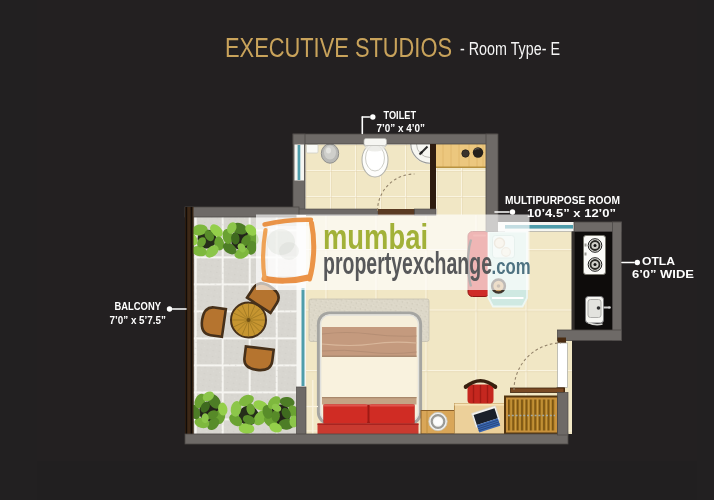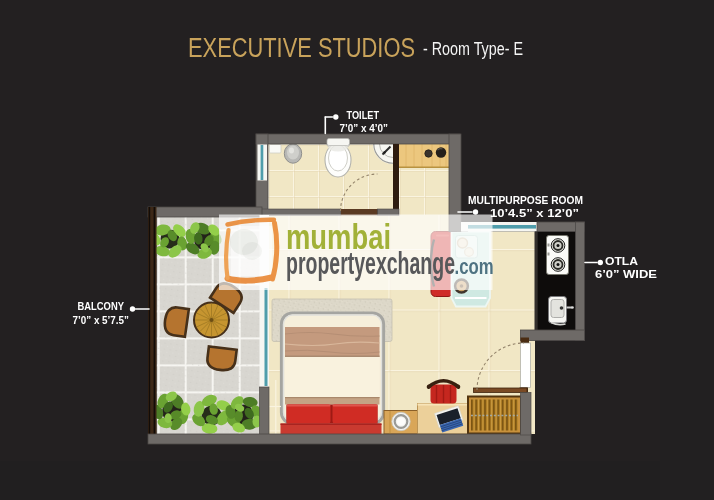--- a/index.html
+++ b/index.html
@@ -1,16 +1,16 @@
 <!DOCTYPE html>
 <html><head>
 <meta charset="utf-8">
 <style>
 html,body{margin:0;padding:0;background:#222021;}
-#stage{width:660px;height:500px;position:relative;overflow:hidden;}
+#stage{width:660px;height:500px;position:relative;overflow:hidden;padding-left:37px;}
 svg text{font-family:"Liberation Sans",sans-serif;}
 </style>
 </head>
 <body>
 <div id="stage">
 <svg width="714" height="500" viewBox="0 0 714 500">
 <defs>
 
 <pattern id="roomTile" width="50" height="60.5" patternUnits="userSpaceOnUse" patternTransform="translate(288.5,249)">
   <rect width="50" height="60.5" fill="#f1e7c5"></rect>

